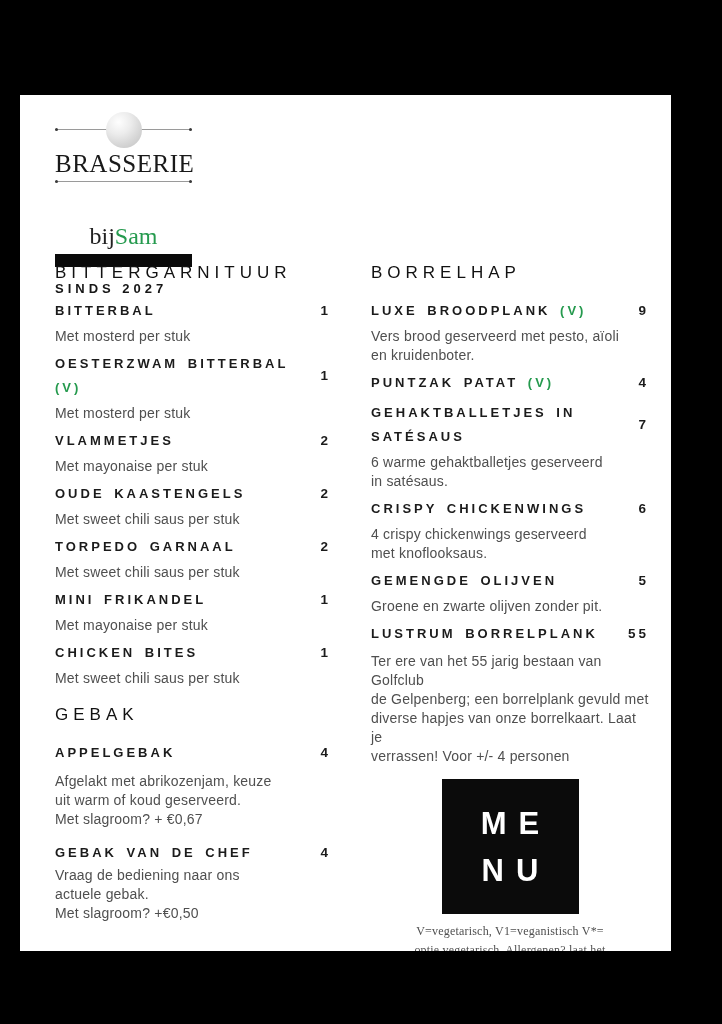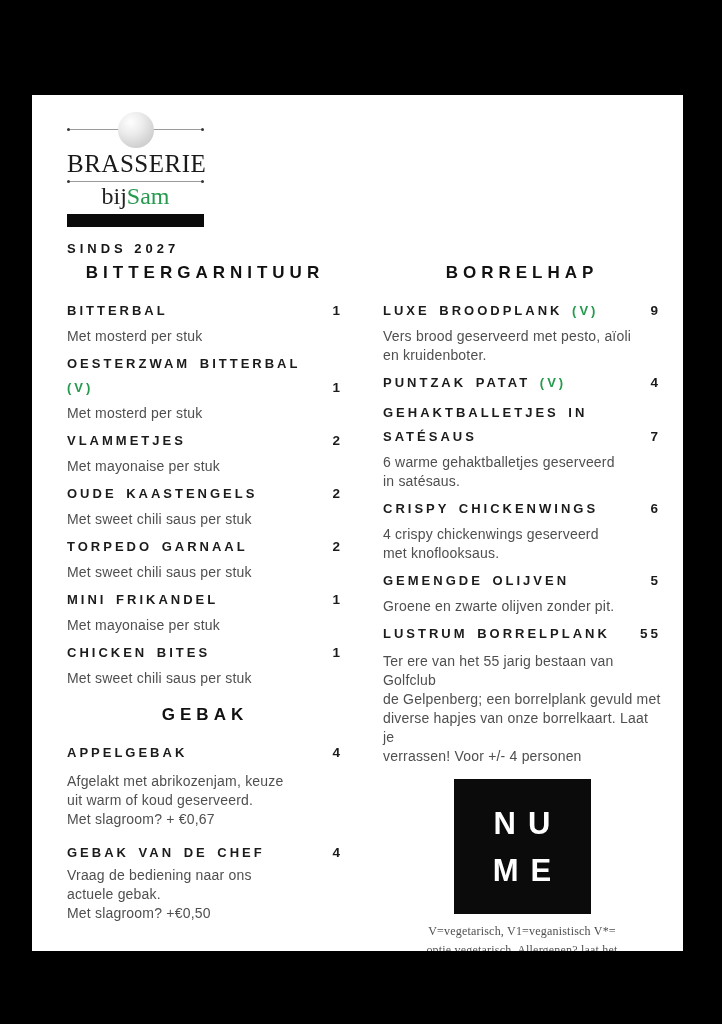--- a/index.html
+++ b/index.html
@@ -17,21 +17,21 @@
   }
   .page {
     position: relative;
     width: 722px;
     height: 1024px;
     background: var(--background);
     overflow: hidden;
   }
   .card {
     position: absolute;
-    left: 32px;
+    left: 20px;
     top: 95px;
     width: 651px;
     height: 856px;
     background: var(--card);
     padding: 17px 22px 0 35px;
     overflow: hidden;
   }
   .cols { display: flex; gap: 40px; }
   .col-left  { width: 276px; flex: none; }
   .col-right { width: 278px; flex: none; padding-top: 150px; }
@@ -74,49 +74,49 @@
     line-height: 30px;
     margin-top: 1px;
   }
   .rule2 { margin-top: 2px; }
   .bijsam {
     font-family: "Liberation Serif", "DejaVu Serif", serif;
     font-size: 24px;
     line-height: 28px;
     text-align: center;
     width: 137px;
+    margin-top: 40px;
   }
   .bijsam .bij { color: #222222; }
   .bijsam .sam { color: var(--green); }
   .black-bar {
     width: 137px; height: 13px;
     background: #0a0a0a;
     margin-top: 4px;
   }
   .sinds {
     margin-top: 14px;
     font-size: 13px;
     font-weight: 700;
     letter-spacing: 4px;
     color: #161616;
   }
 
   
   .section-title {
     font-size: 17px;
-    font-weight: 700;
+    font-weight: 400;
     letter-spacing: 5px;
     color: #111111;
     line-height: 21px;
     margin-bottom: 16px;
-    text-align: center;
   }
   .section + .section .section-title { margin-top: 16px; }
   .item { margin-bottom: 6px; }
-  .item-row { display: flex; align-items: flex-end; }
+  .item-row { display: flex; align-items: center; }
   .item-name {
     flex: 1;
     font-size: 13px;
     font-weight: 700;
     letter-spacing: 3px;
     word-spacing: 3px;
     color: #1b1b1b;
     line-height: 24px;
     padding-right: 8px;
   }
@@ -328,22 +328,22 @@
               <span class="item-price">55</span>
             </div>
             <div class="item-desc" style="margin-top:6px;">Ter ere van het 55 jarig bestaan van Golfclub
 de Gelpenberg; een borrelplank gevuld met
 diverse hapjes van onze borrelkaart. Laat je
 verrassen! Voor +/- 4 personen</div>
           </div>
         </div>
 
         <div class="menu-box">
+          <div class="menu-line">ME</div>
           <div class="menu-line">NU</div>
-          <div class="menu-line">ME</div>
         </div>
 
         <div class="footnote">V=vegetarisch, V1=veganistisch V*=
 optie vegetarisch. Allergenen? laat het
 ons weten!</div>
 
       </div>
 
     </div>
   </div>

